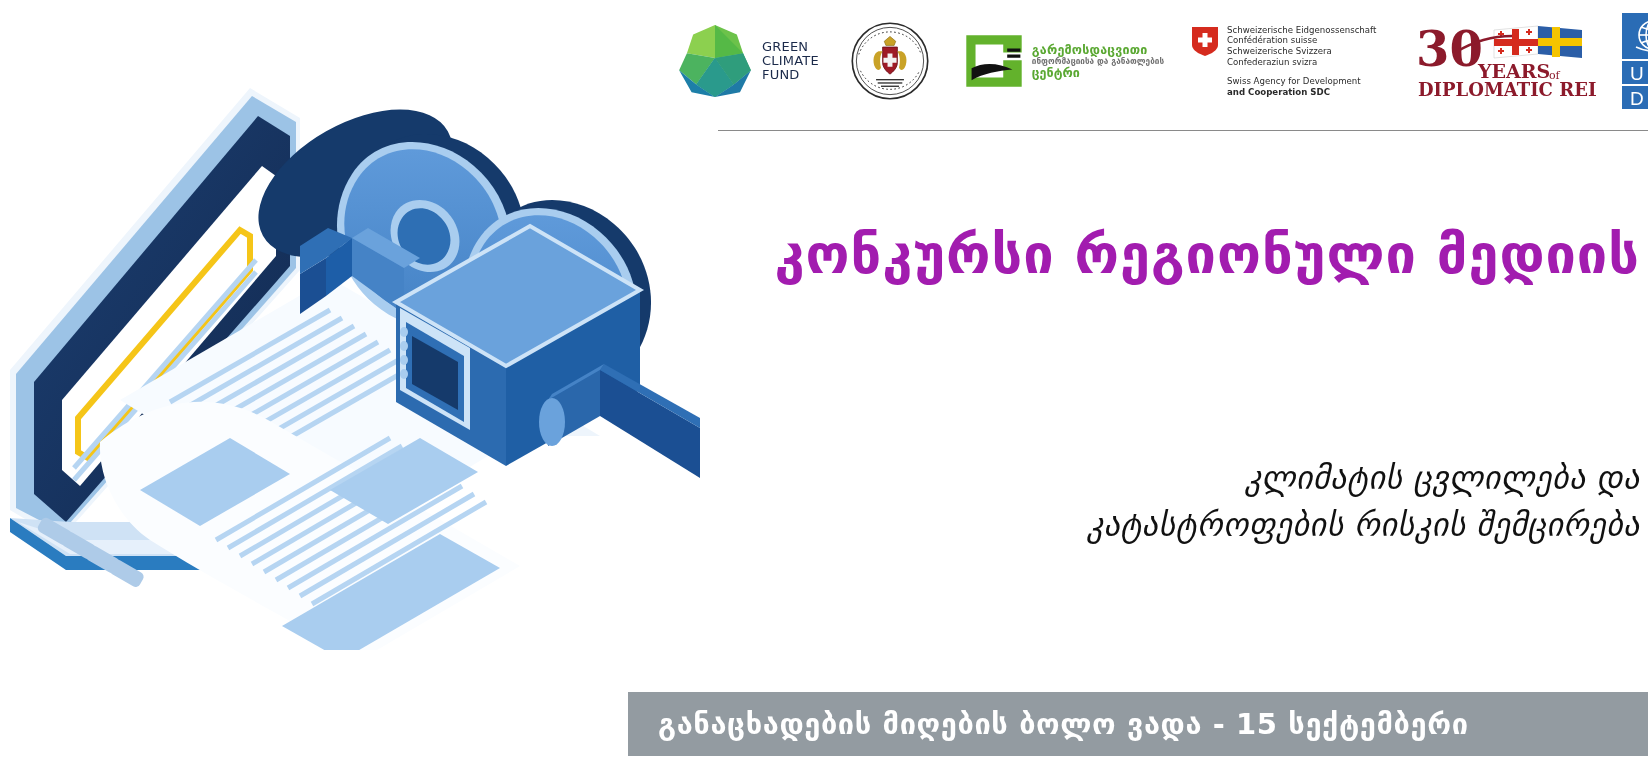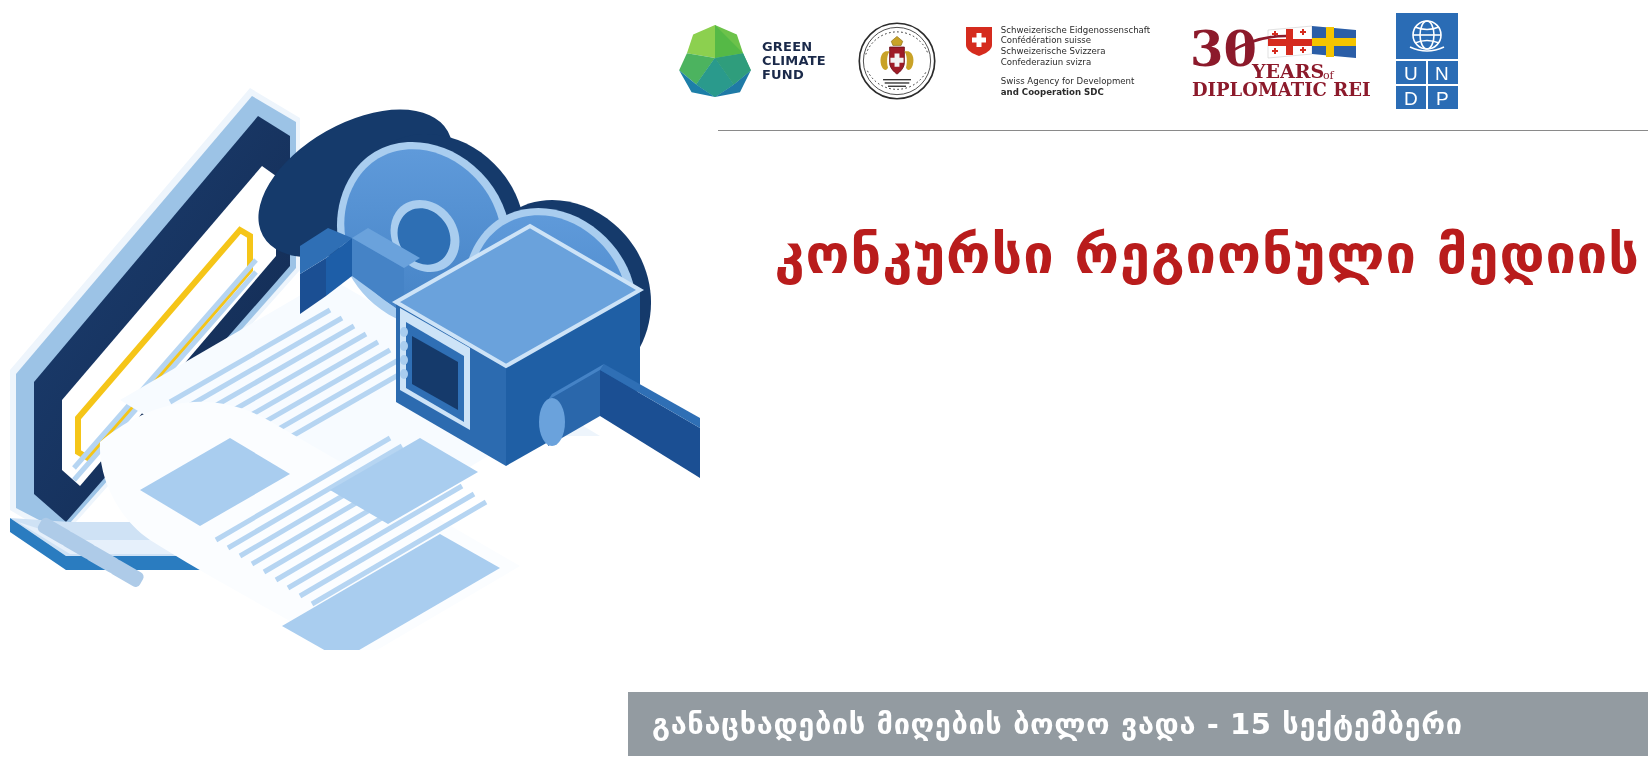--- a/index.html
+++ b/index.html
@@ -18,21 +18,21 @@
   
   .logo-strip{
     position:absolute;left:676px;top:8px;width:972px;height:106px;
     display:flex;align-items:center;gap:0px;
   }
   .logo{display:flex;align-items:center;flex:none;}
 
   
   .gcf{margin-left:0px;}
   .gcf-text{
-    margin-left:8px;font-size:13px;line-height:14px;font-weight:bold;
+    margin-left:8px;font-size:13px;line-height:14px;font-weight:normal;
     color:#1b2a4a;letter-spacing:.2px;
   }
   
   .seal{margin-left:30px;}
   
   .greenctr{margin-left:30px;display:flex;align-items:center;}
   .greenctr-text{margin-left:5px;}
   .gc-l1{font-size:12.5px;font-weight:bold;color:#5aa832;line-height:13px;letter-spacing:.2px;}
   .gc-l2{font-size:8.2px;font-weight:bold;color:#6f6f6f;line-height:10px;}
   .gc-l3{font-size:12.5px;font-weight:bold;color:#5aa832;line-height:14px;}
@@ -47,21 +47,21 @@
   .undp{margin-left:26px;}
 
   .divider{
     position:absolute;left:718px;top:130px;width:930px;height:1px;background:#8a8a8a;
   }
 
   
   .headline{
     position:absolute;left:640px;top:222px;width:1000px;
     text-align:right;
-    color:#b91c1c;
+    color:#a21caf;
     font-family:"DejaVu Sans","Liberation Sans",sans-serif;
     font-weight:bold;
     font-size:54px;line-height:66px;
     letter-spacing:1px;
   }
   .headline .l2{display:block;}
 
   
   .subtitle{
     position:absolute;left:700px;top:455px;width:940px;
@@ -70,21 +70,21 @@
   }
   .subtitle .s2{display:block;}
 
   
   .banner{
     position:absolute;left:628px;top:692px;width:1020px;height:64px;
     background:#939ba1;display:flex;align-items:center;
   }
   .banner-text{
     color:#ffffff;font-weight:bold;font-size:29px;letter-spacing:.6px;
-    padding-left:24px;white-space:nowrap;
+    padding-left:30px;white-space:nowrap;
   }
 </style>
 </head>
 <body>
 
 <div class="poster">
 
   <div class="illustration">
     <svg width="700" height="580" viewBox="0 0 700 580" xmlns="http://www.w3.org/2000/svg">
       <defs>
@@ -278,20 +278,33 @@
         <path d="M64 38 C70 40 72 50 68 58 C66 62 62 62 61 58 C63 50 62 42 59 38 Z" fill="#c9a227"></path>
 
         <g fill="#2b2b2b">
           <rect x="33" y="72" width="34" height="1.6"></rect>
           <rect x="35" y="76" width="30" height="1.6"></rect>
           <rect x="39" y="80" width="22" height="1.6"></rect>
         </g>
       </svg>
     </div>
 
+    <div class="logo greenctr">
+      <svg width="66" height="62" viewBox="0 0 100 94">
+        <path d="M8 8 H92 V34 H62 V46 H92 V86 H8 Z" fill="#63b22c"></path>
+        <rect x="22" y="22" width="42" height="50" fill="#ffffff"></rect>
+        <path d="M70 28 h20 v5 h-20 z M70 37 h20 v5 h-20 z" fill="#111111"></path>
+        <path d="M16 58 C34 48 58 50 78 60 C56 62 34 66 16 76 Z" fill="#111111"></path>
+      </svg>
+      <div class="greenctr-text">
+        <div class="gc-l1">გარემოსდაცვითი</div>
+        <div class="gc-l2">ინფორმაციისა და განათლების</div>
+        <div class="gc-l3">ცენტრი</div>
+      </div>
+    </div>
 
     <div class="logo swiss">
       <svg width="30" height="32" viewBox="0 0 30 32">
         <path d="M2 2 H28 V20 C28 27 15 31 15 31 C15 31 2 27 2 20 Z" fill="#d52b1e"></path>
         <path d="M12.5 8 h5 v4.5 h4.5 v5 h-4.5 v4.5 h-5 v-4.5 h-4.5 v-5 h4.5 z" fill="#ffffff"></path>
       </svg>
       <div class="swiss-text">
         <div class="ln">Schweizerische Eidgenossenschaft</div>
         <div class="ln">Confédération suisse</div>
         <div class="ln">Schweizerische Svizzera</div>
@@ -347,18 +360,22 @@
     </div>
 
   </div>
 
   <div class="divider"></div>
 
   <div class="headline">
     <span class="l1">კონკურსი რეგიონული მედიის</span>
   </div>
 
+  <div class="subtitle">
+    <span class="s1">კლიმატის ცვლილება და</span>
+    <span class="s2">კატასტროფების რისკის შემცირება</span>
+  </div>
 
   <div class="banner">
     <span class="banner-text">განაცხადების მიღების ბოლო ვადა -  15 სექტემბერი</span>
   </div>
 
 </div>
 
 </body></html>

